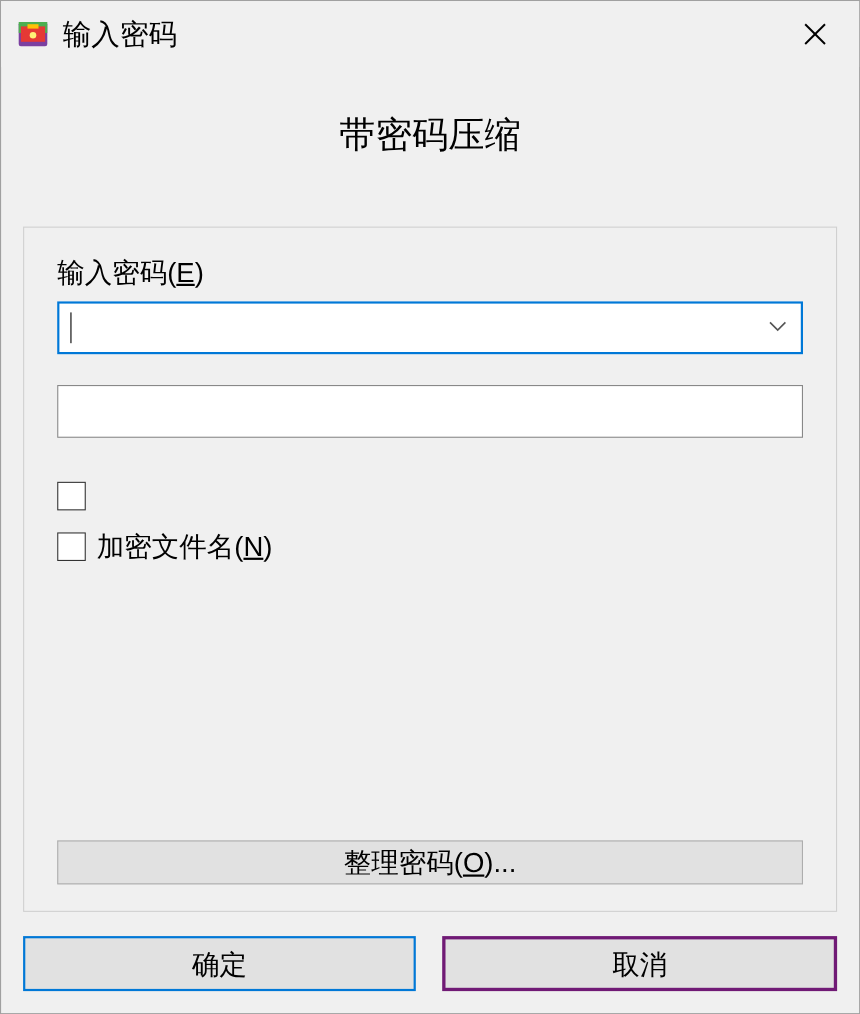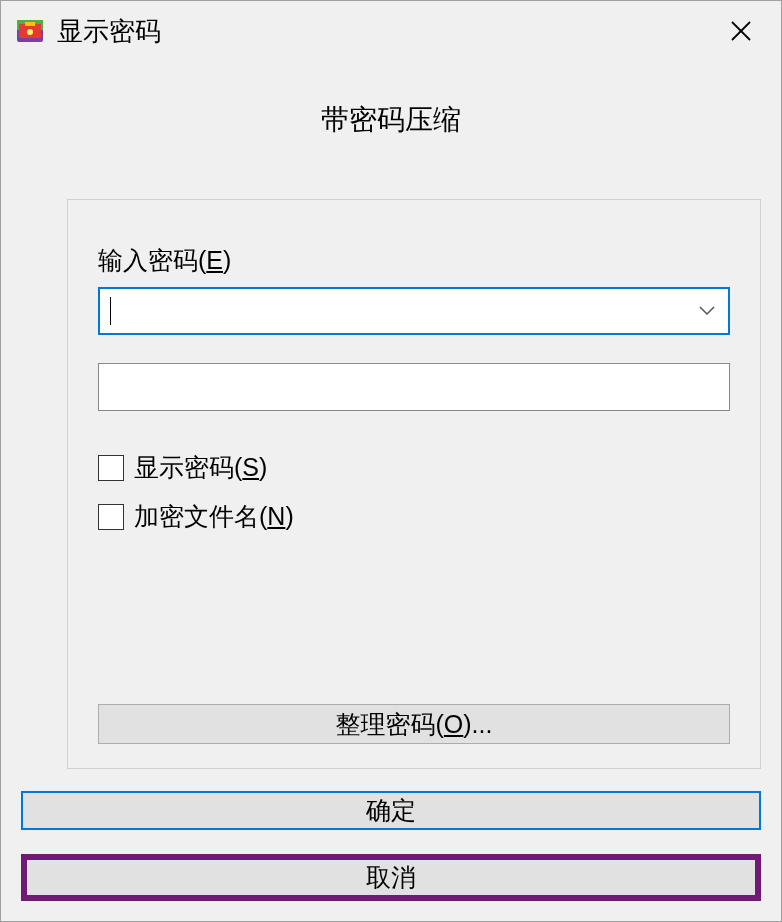--- a/index.html
+++ b/index.html
@@ -48,31 +48,30 @@
   }
   .close-btn svg { width: 22px; height: 22px; }
   .content {
     flex: 1;
     padding: 0 20px 20px 20px;
     display: flex;
     flex-direction: column;
   }
   .subtitle {
     text-align: center;
-    font-size: 28px;
+    font-size: 33px;
     color: #000;
     padding: 40px 0 60px 0;
   }
   .group-box {
     border: 1px solid #d0d0d0;
-    padding: 44px 30px 24px 30px;
+    padding: 24px 30px 24px 30px;
     display: flex;
     flex-direction: column;
     flex: 1;
-    margin-left: 46px;
   }
   .field-label {
     font-size: 25px;
     color: #000;
     margin-bottom: 10px;
   }
   .underline { text-decoration: underline; }
   .combo-wrap {
     position: relative;
     margin-bottom: 28px;
@@ -130,27 +129,26 @@
     border: 1px solid #adadad;
     font-size: 25px;
     font-family: inherit;
     cursor: pointer;
     color: #000;
   }
   .button-row {
     display: flex;
     gap: 24px;
     padding-top: 22px;
-    flex-direction: column;
   }
   .dlg-btn {
     flex: 1;
     height: 50px;
     background: #e1e1e1;
-    border: 6px solid #701a75;
+    border: 3px solid #701a75;
     font-size: 25px;
     font-family: inherit;
     cursor: pointer;
     color: #000;
   }
   .dlg-btn.primary {
     border: 2px solid #0078d7;
   }
   .caret {
     display: inline-block;
@@ -171,21 +169,21 @@
   <div class="titlebar">
     <span class="app-icon">
       <svg viewBox="0 0 30 30">
         <rect x="2" y="4" width="26" height="22" rx="2" fill="#7b3fa0"></rect>
         <rect x="2" y="4" width="26" height="10" fill="#4caf50"></rect>
         <rect x="4" y="8" width="22" height="14" fill="#e53935"></rect>
         <rect x="10" y="6" width="10" height="4" fill="#ffc107"></rect>
         <circle cx="15" cy="16" r="3" fill="#fff176"></circle>
       </svg>
     </span>
-    <span class="title-text">显示密码</span>
+    <span class="title-text">输入密码</span>
     <div class="close-btn">
       <svg viewBox="0 0 22 22">
         <line x1="2" y1="2" x2="20" y2="20" stroke="#000" stroke-width="1.8"></line>
         <line x1="20" y1="2" x2="2" y2="20" stroke="#000" stroke-width="1.8"></line>
       </svg>
     </div>
   </div>
 
   <div class="content">
 
@@ -203,23 +201,20 @@
           <svg width="18" height="12" viewBox="0 0 18 12">
             <polyline points="2,3 9,10 16,3" fill="none" stroke="#555" stroke-width="1.5"></polyline>
           </svg>
         </span>
       </div>
 
       <input type="text" class="text-input" value="" style="">
 
       <div class="check-row">
         <div class="checkbox"></div>
-        <span class="check-label">
-          <span>显示密码(</span><span class="underline">S</span><span>)</span>
-        </span>
       </div>
 
       <div class="check-row">
         <div class="checkbox"></div>
         <span class="check-label">
           <span>加密文件名(</span><span class="underline">N</span><span>)</span>
         </span>
       </div>
 
       <div class="spacer"></div>

